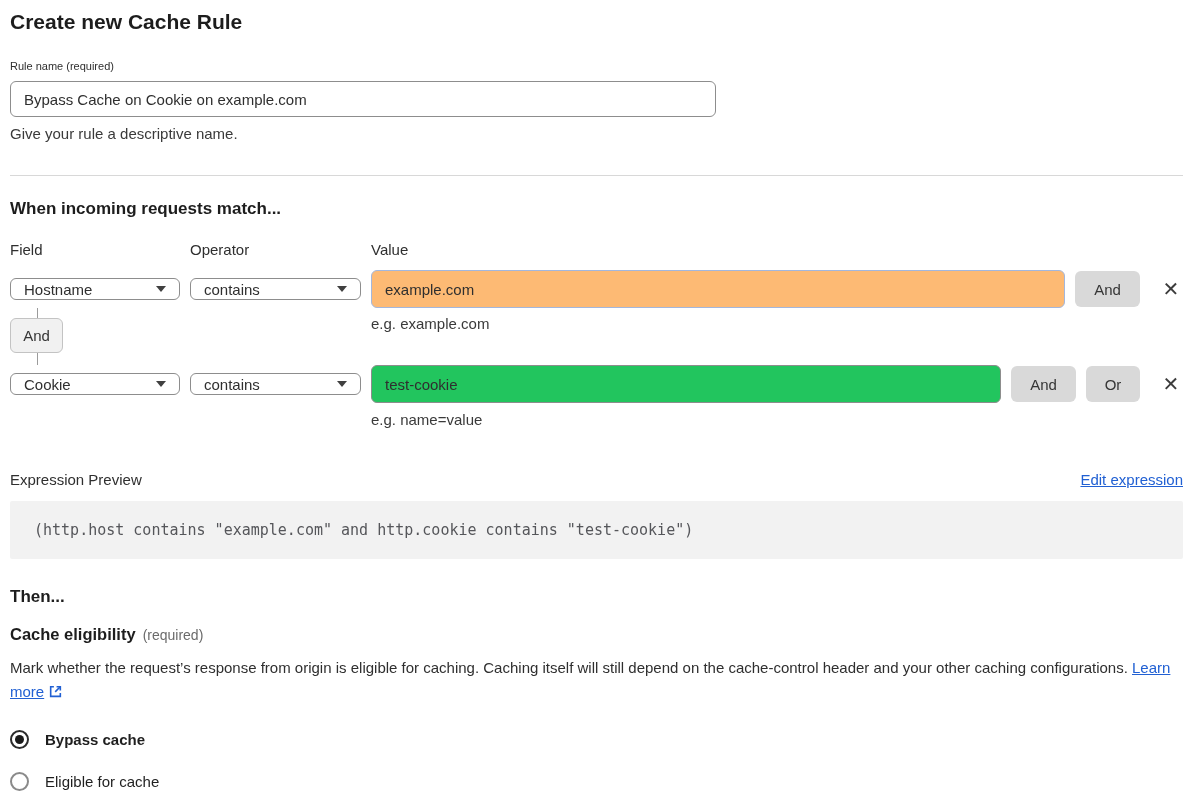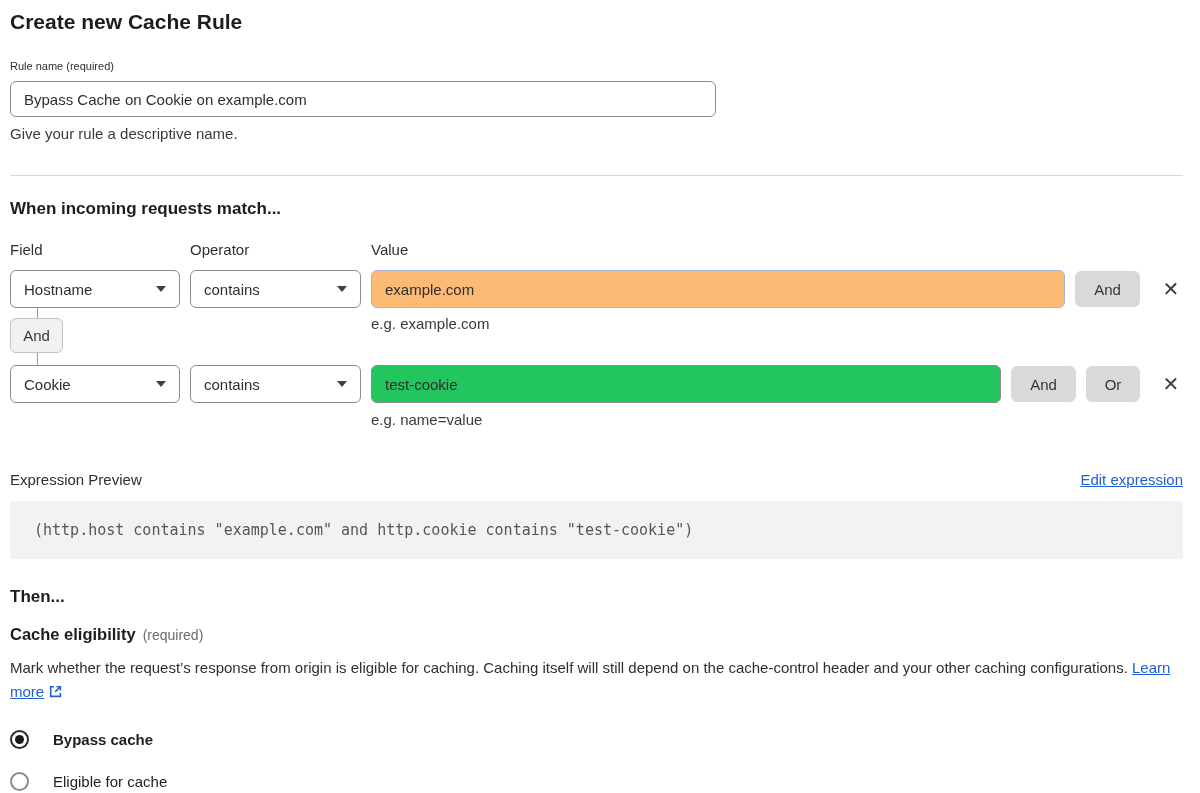--- a/index.html
+++ b/index.html
@@ -28,21 +28,21 @@
 
   .section-heading { font-size: 17px; font-weight: 700; color: #1d1d1d; margin: 23px 0 0 0; }
 
   .col-headers { display: flex; gap: 10px; margin-top: 22px; font-size: 15px; color: #2f2f2f; }
   .col-field { width: 170px; }
   .col-operator { width: 171px; }
   .col-value { flex: 1; }
 
   .match-row { display: flex; gap: 10px; margin-top: 12px; align-items: center; }
   .select {
-    width: 170px; height: 38px; border: 1px solid #8d8d8d; border-radius: 6px;
+    width: 170px; height: 22px; border: 1px solid #8d8d8d; border-radius: 6px;
     background: #fff; display: flex; align-items: center; justify-content: space-between;
     padding: 0 13px; font-size: 15px; color: #2f2f2f; cursor: pointer;
   }
   .select.operator { width: 171px; }
   .caret {
     width: 0; height: 0; flex: none;
     border-left: 5px solid transparent; border-right: 5px solid transparent;
     border-top: 6px solid #404040;
   }
   .value-input {
@@ -88,21 +88,21 @@
   .then-heading { font-size: 17px; font-weight: 700; color: #1d1d1d; margin-top: 28px; }
 
   .elig-heading { margin-top: 18px; display: flex; align-items: baseline; }
   .elig-heading .h { font-size: 16.5px; font-weight: 700; color: #1d1d1d; }
   .required-note { font-size: 14px; color: #6b6b6b; margin-left: 7px; }
 
   .desc { font-size: 15px; line-height: 24px; color: #2f2f2f; margin-top: 12px; max-width: 1173px; }
   .desc .link { font-size: 15px; }
   .ext-icon { display: inline-block; vertical-align: -2px; margin-left: 4px; }
 
-  .radio-row { display: flex; align-items: center; margin-top: 24px; cursor: pointer; gap: 8px; }
+  .radio-row { display: flex; align-items: center; margin-top: 24px; cursor: pointer; }
   .radio-row + .radio-row { margin-top: 23px; }
   .radio-circle {
     width: 19px; height: 19px; border-radius: 50%; border: 2px solid #8a8a8a;
     flex: none; position: relative; background: #fff;
   }
   .radio-row.selected .radio-circle { border-color: #2b2b2b; }
   .radio-row.selected .radio-circle::after {
     content: ""; position: absolute; left: 3px; top: 3px; width: 9px; height: 9px;
     border-radius: 50%; background: #1a1a1a;
   }

